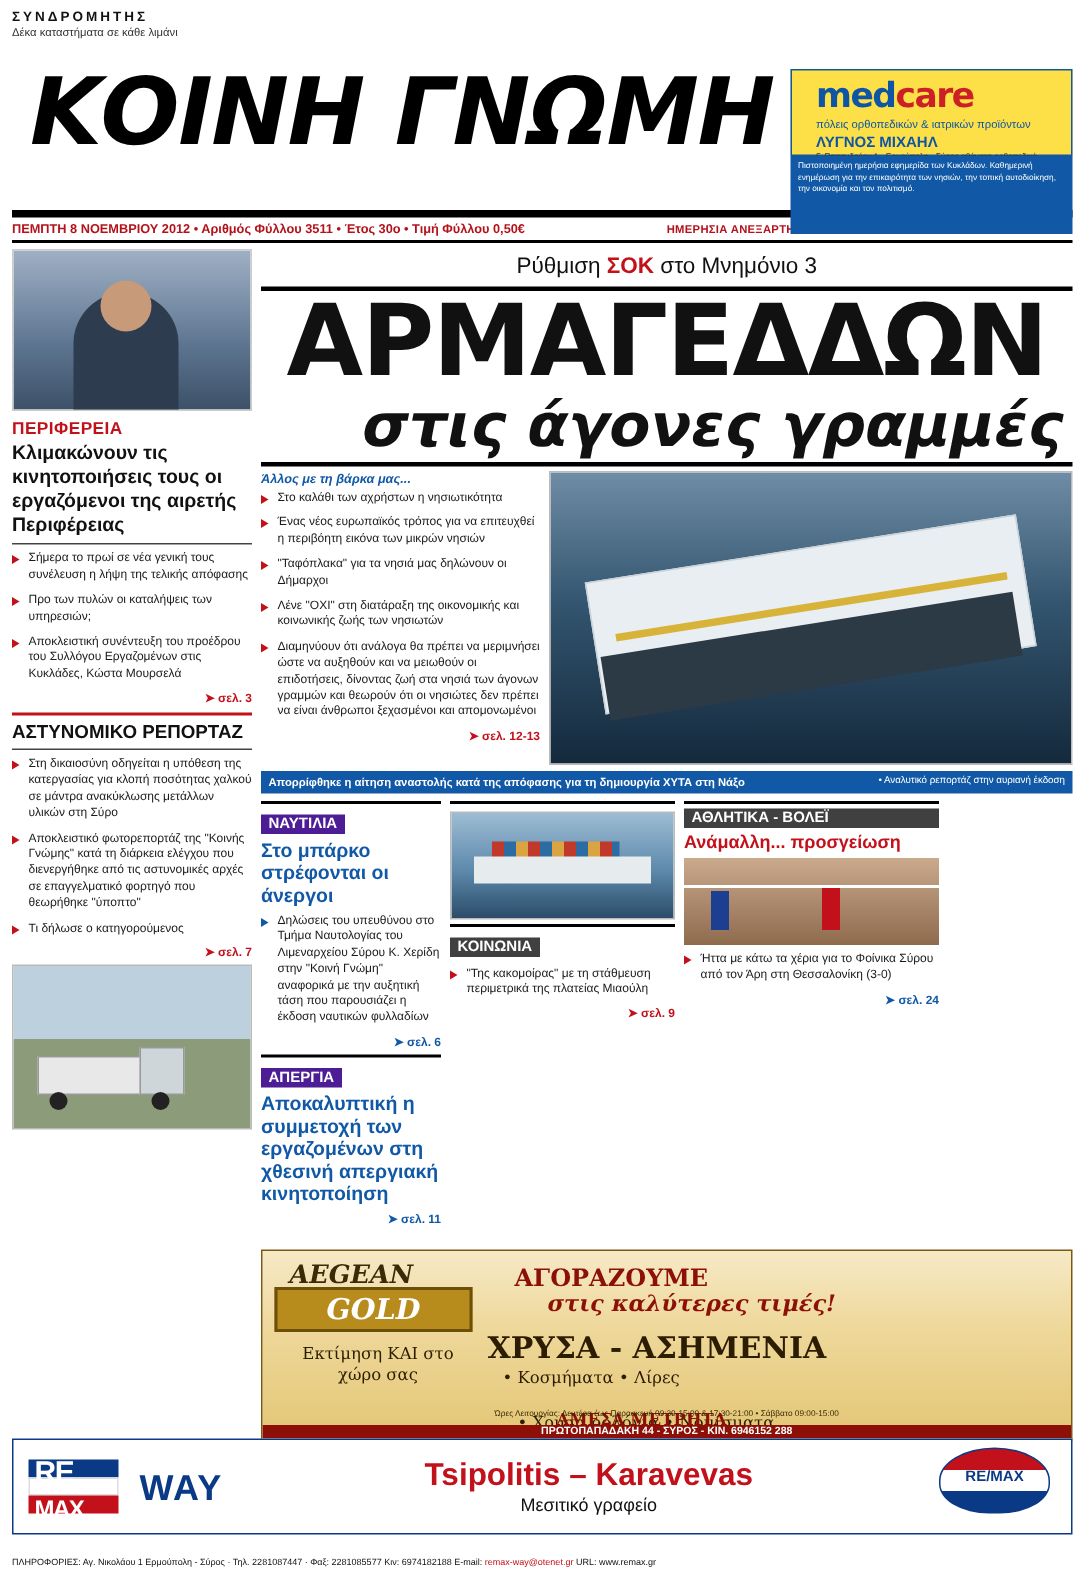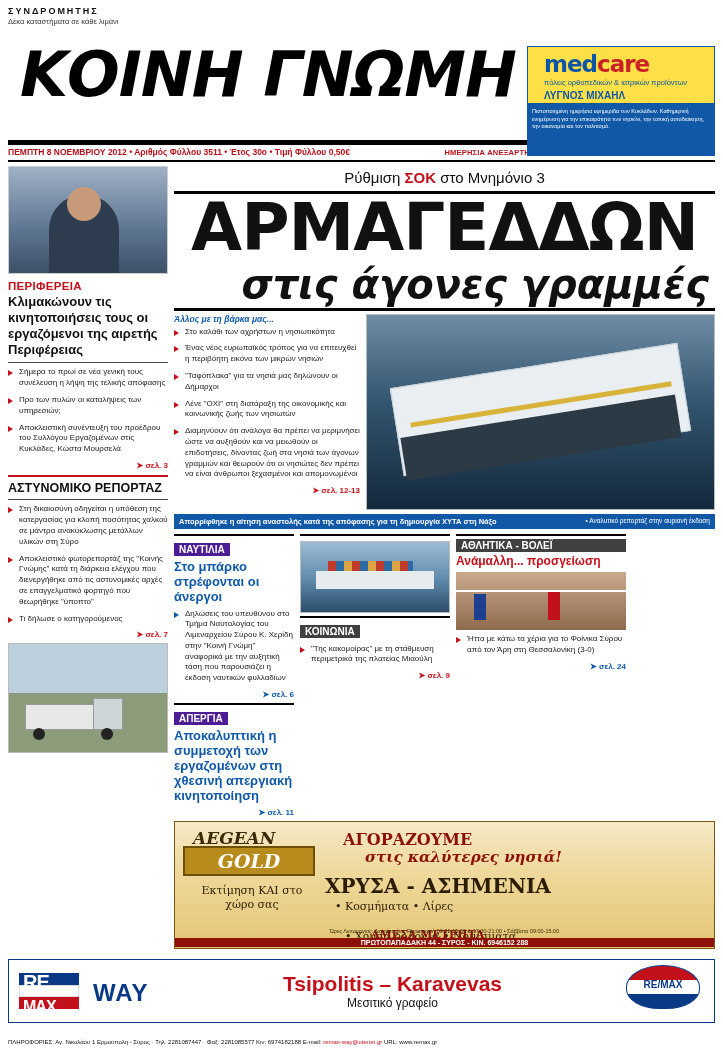--- a/index.html
+++ b/index.html
@@ -314,25 +314,25 @@
               <div class="net"></div>
                 <div class="p1"></div>
                 <div class="p2"></div>
             </div>
             <div class="bullet" style="margin-top:4px;">Ήττα με κάτω τα χέρια για το Φοίνικα Σύρου από τον Άρη στη Θεσσαλονίκη (3-0)</div>
             <div class="ref blue">➤ σελ. 24</div>
           </div>
         </div>
       </div>
 
-      <div class="gold-ad" style="margin-top:4px;">
+      <div class="gold-ad" style="margin-top:16px;">
         <div class="aegean">AEGEAN</div>
         <div class="ribbon">GOLD</div>
         <div class="agor">ΑΓΟΡΑΖΟΥΜΕ</div>
-        <div class="best">στις καλύτερες νησιά!</div>
+        <div class="best">στις καλύτερες τιμές!</div>
         <div class="xrysa">ΧΡΥΣΑ - ΑΣΗΜΕΝΙΑ</div>
         <div class="li1">• Κοσμήματα • Λίρες</div>
         <div class="li2">• Χρυσά ρολόγια • Νομίσματα</div>
         <div class="li3">ΑΜΕΣΑ ΜΕΤΡΗΤΑ</div>
         <div class="ektim">Εκτίμηση ΚΑΙ στο χώρο σας</div>
         <div class="foot">Ώρες Λειτουργίας: Δευτέρα έως Παρασκευή 09:30-15:00 &amp; 17:30-21:00 • Σάββατο 09:00-15:00</div>
         <div class="foot2">ΠΡΩΤΟΠΑΠΑΔΑΚΗ 44 - ΣΥΡΟΣ - ΚΙΝ. 6946152 288</div>
       </div>
     </div>
   </div>

